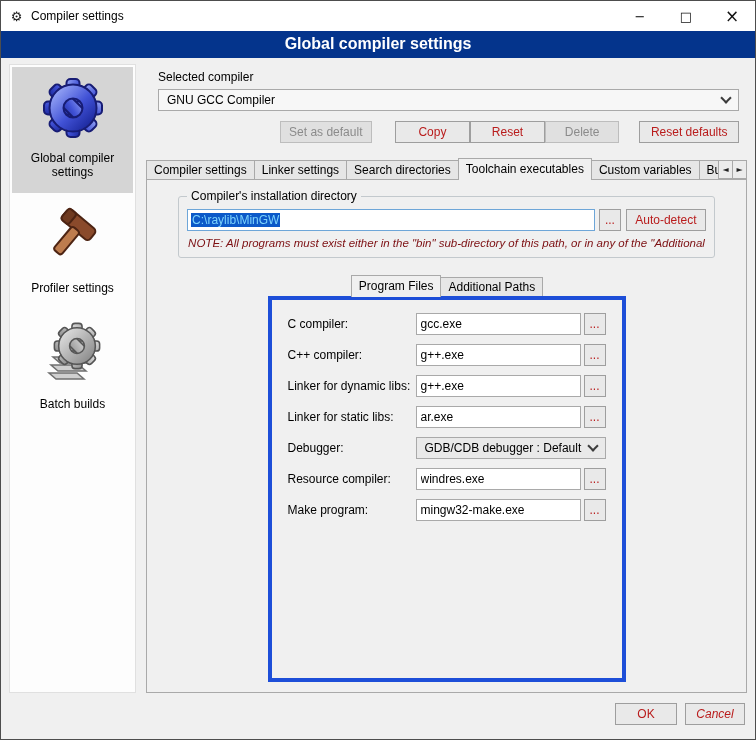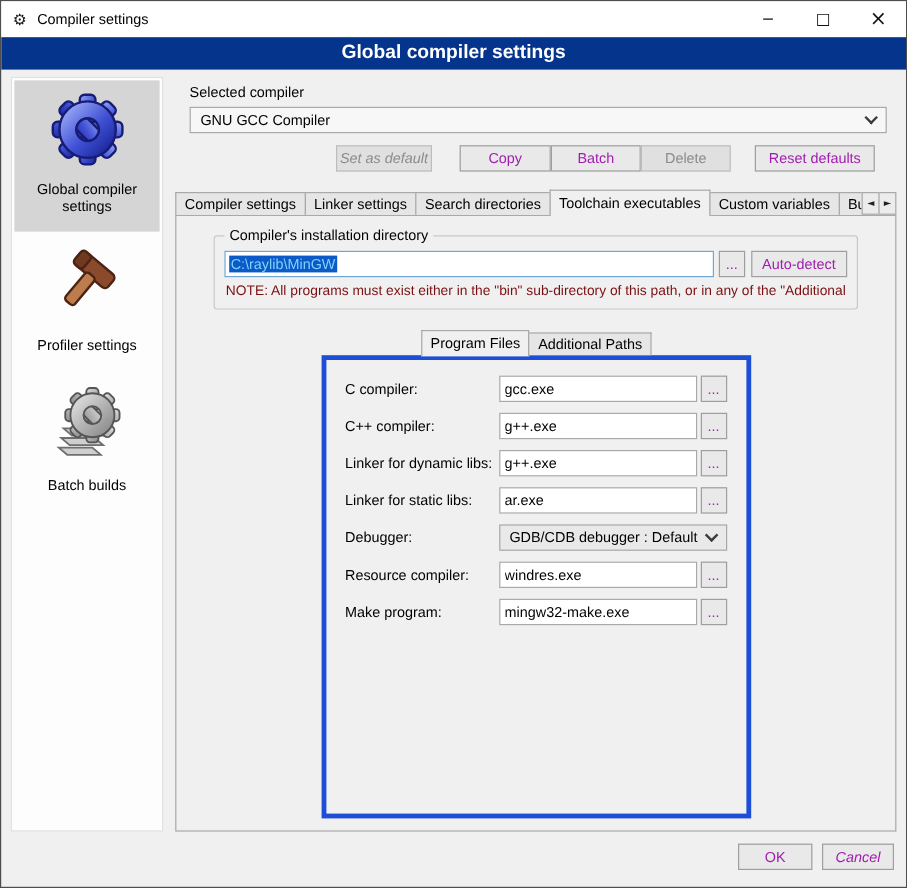--- a/index.html
+++ b/index.html
@@ -66,25 +66,25 @@
   }
   .combo-text { flex: 1; overflow: hidden; white-space: nowrap; }
   .chevron {
     width: 8px; height: 8px; margin-left: 6px; margin-top: -4px;
     border-right: 2px solid #3c3c3c; border-bottom: 2px solid #3c3c3c;
     transform: rotate(45deg); flex: 0 0 auto;
   }
   .btn-row { display: flex; margin: 10px 8px 0 12px; }
   .wbtn {
     height: 22px; background: #e9e9e9; border: 1px solid #9e9e9e;
-    font-family: "Liberation Sans", sans-serif; font-size: 12px; color: #a21caf;
+    font-family: "Liberation Sans", sans-serif; font-size: 12px; color: #b91c1c;
     display: inline-flex; align-items: center; justify-content: center;
   }
   .wbtn.disabled { color: #8b8b8b; background: #e0e0e0; border-color: #bdbdbd; }
-  .btn-setdefault { margin-left: 122px; width: 80px; font-style: italic; }
+  .btn-setdefault { margin-left: 122px; width: 92px; }
   .btn-copy { margin-left: 23px; width: 76px; }
   .btn-rename { width: 75px; }
   .btn-delete { width: 75px; }
   .btn-reset { margin-left: 20px; width: 100px; }
   
   .tabs { display: flex; align-items: flex-end; margin-top: 14px; height: 22px; position: relative; z-index: 2; }
   .tab {
     height: 19px; line-height: 18px; padding: 0 7px;
     background: #e6e6e6; border: 1px solid #a9a9a9; border-bottom: none;
     margin-right: -1px; white-space: nowrap;
@@ -119,21 +119,21 @@
     display: flex; align-items: center; padding: 0 3px; overflow: hidden;
   }
   .fake-input .sel {
     background: var(--c-selection, #0c59c8); color: #7dd3fc; padding: 0 1px;
     white-space: nowrap;
   }
   .browse-btn { width: 22px; flex: 0 0 22px; margin-left: 4px; }
   .autodetect-btn { width: 80px; flex: 0 0 80px; margin-left: 5px; }
   .note {
     margin: 6px 1px 3px; color: var(--c-note, #7c0f12);
-    font-size: 11.5px; white-space: nowrap; overflow: hidden;
+    font-size: 11.5px; white-space: nowrap; overflow: hidden; font-style: italic;
   }
   
   .subtabs { display: flex; align-items: flex-end; margin-top: 16px; height: 22px; position: relative; z-index: 2; }
   .subtab-panel {
     flex: 1; border: 4px solid #1d4ed8; background: #f0f0f0;
     padding: 13px 16px; min-height: 0;
   }
   .frow { display: flex; align-items: center; margin-bottom: 9px; }
   .flabel { width: 128px; flex: 0 0 128px; }
   .finput {
@@ -249,21 +249,21 @@
       <div class="combo-row">
         <div class="combo">
           <span class="combo-text">GNU GCC Compiler</span>
           <span class="chevron"></span>
         </div>
       </div>
 
       <div class="btn-row">
         <button class="wbtn disabled btn-setdefault">Set as default</button>
         <button class="wbtn btn-copy">Copy</button>
-        <button class="wbtn btn-rename">Batch</button>
+        <button class="wbtn btn-rename">Reset</button>
         <button class="wbtn disabled btn-delete">Delete</button>
         <button class="wbtn btn-reset">Reset defaults</button>
       </div>
 
       <div class="tabs">
         <div class="tab">Compiler settings</div>
         <div class="tab">Linker settings</div>
         <div class="tab">Search directories</div>
         <div class="tab active">Toolchain executables</div>
         <div class="tab">Custom variables</div>

